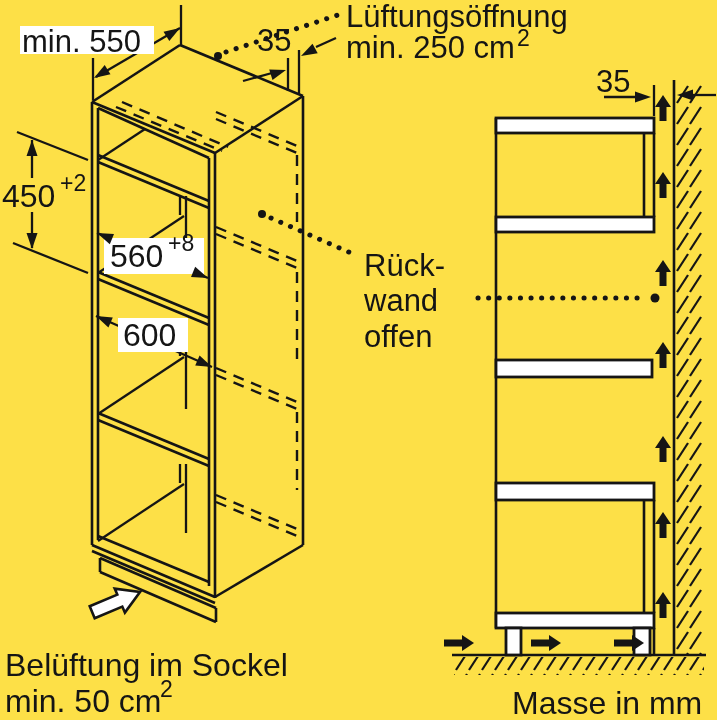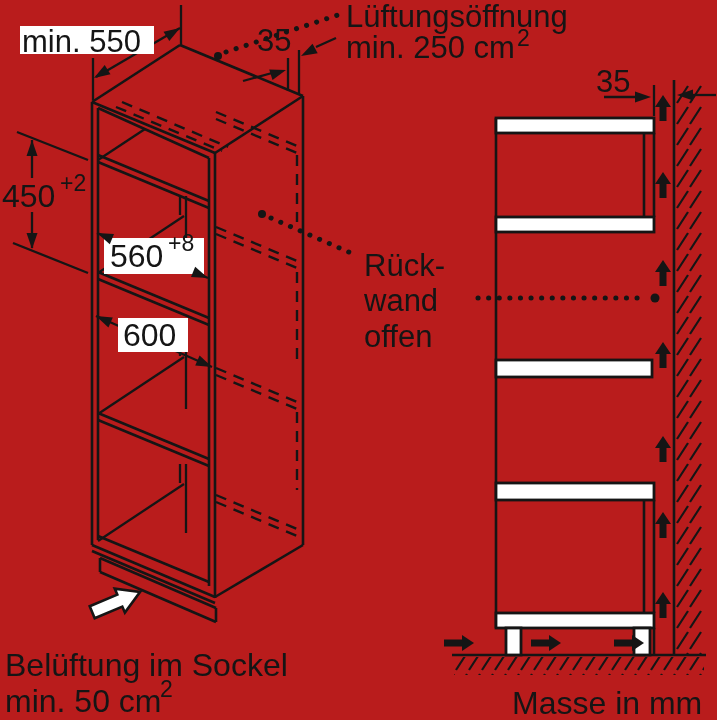--- a/index.html
+++ b/index.html
@@ -1,16 +1,16 @@
 <!DOCTYPE html>
 <html><head>
 <meta charset="utf-8">
 <style>
   html,body{margin:0;padding:0;background:#ffffff;}
-  .canvas{position:relative;width:717px;height:720px;background:#b91c1c;overflow:hidden;
+  .canvas{position:relative;width:717px;height:720px;background:#fde047;overflow:hidden;
           font-family:"Liberation Sans", sans-serif;}
   svg{position:absolute;left:0;top:0;}
   text{fill:#151515;font-family:"Liberation Sans", sans-serif;}
   .ln{stroke:#151515;stroke-width:2.6;fill:none;}
   .lnthin{stroke:#151515;stroke-width:2.3;fill:none;}
   .dash{stroke:#151515;stroke-width:2.4;fill:none;stroke-dasharray:11 8;}
   .dim{stroke:#151515;stroke-width:2.3;fill:none;}
   .dots{stroke:#151515;stroke-width:5;fill:none;stroke-linecap:round;stroke-dasharray:0.1 10.5;}
   .blk{fill:#151515;stroke:none;}
   .board{fill:#ffffff;stroke:#151515;stroke-width:2.8;}

